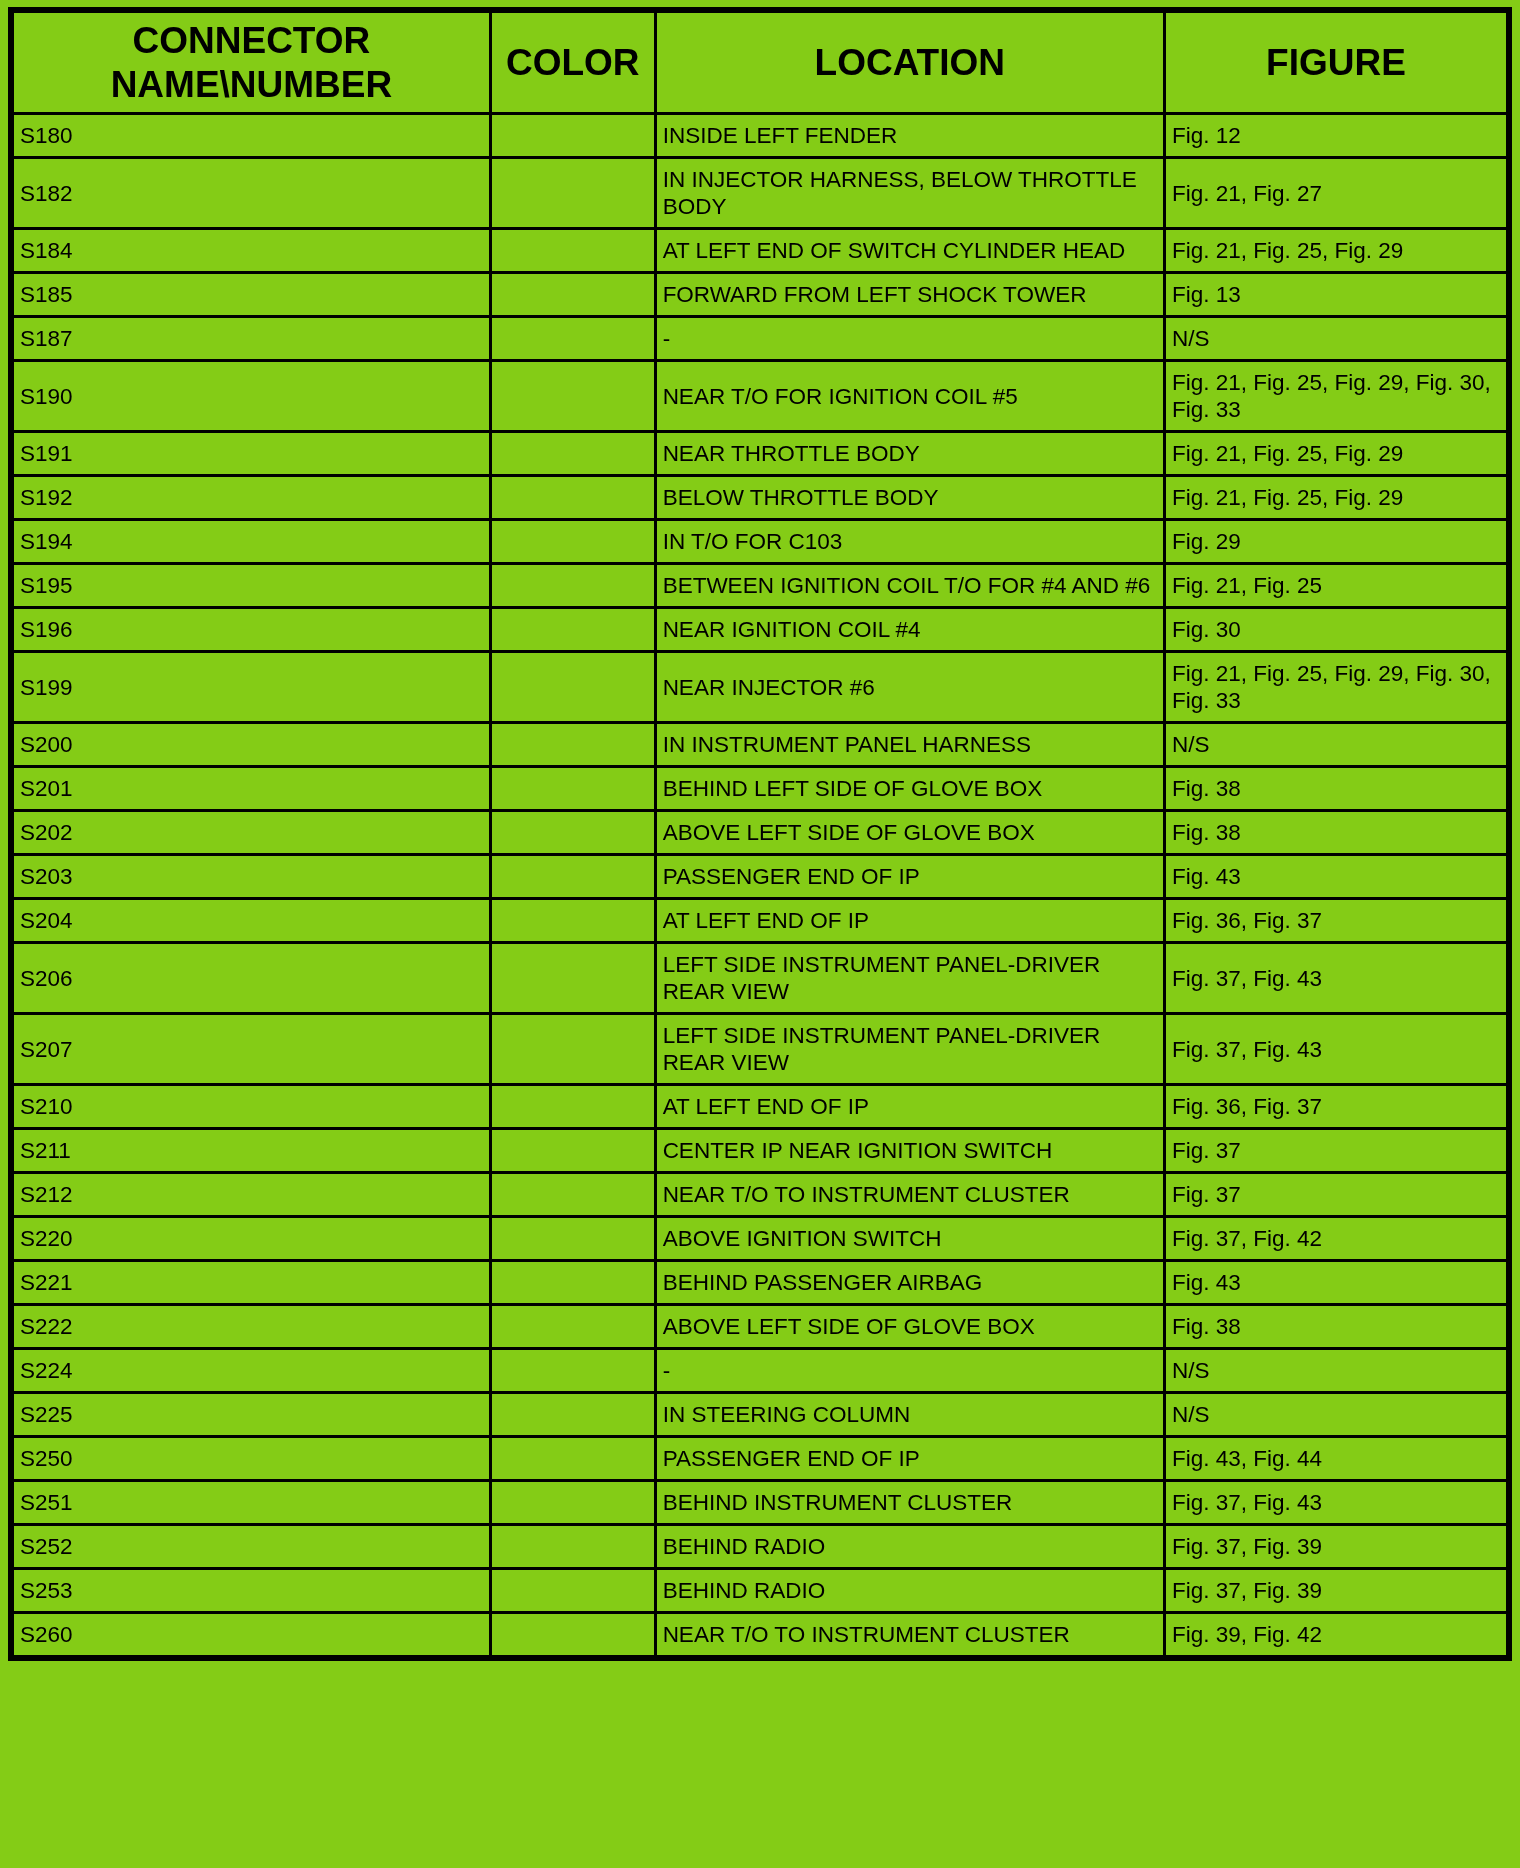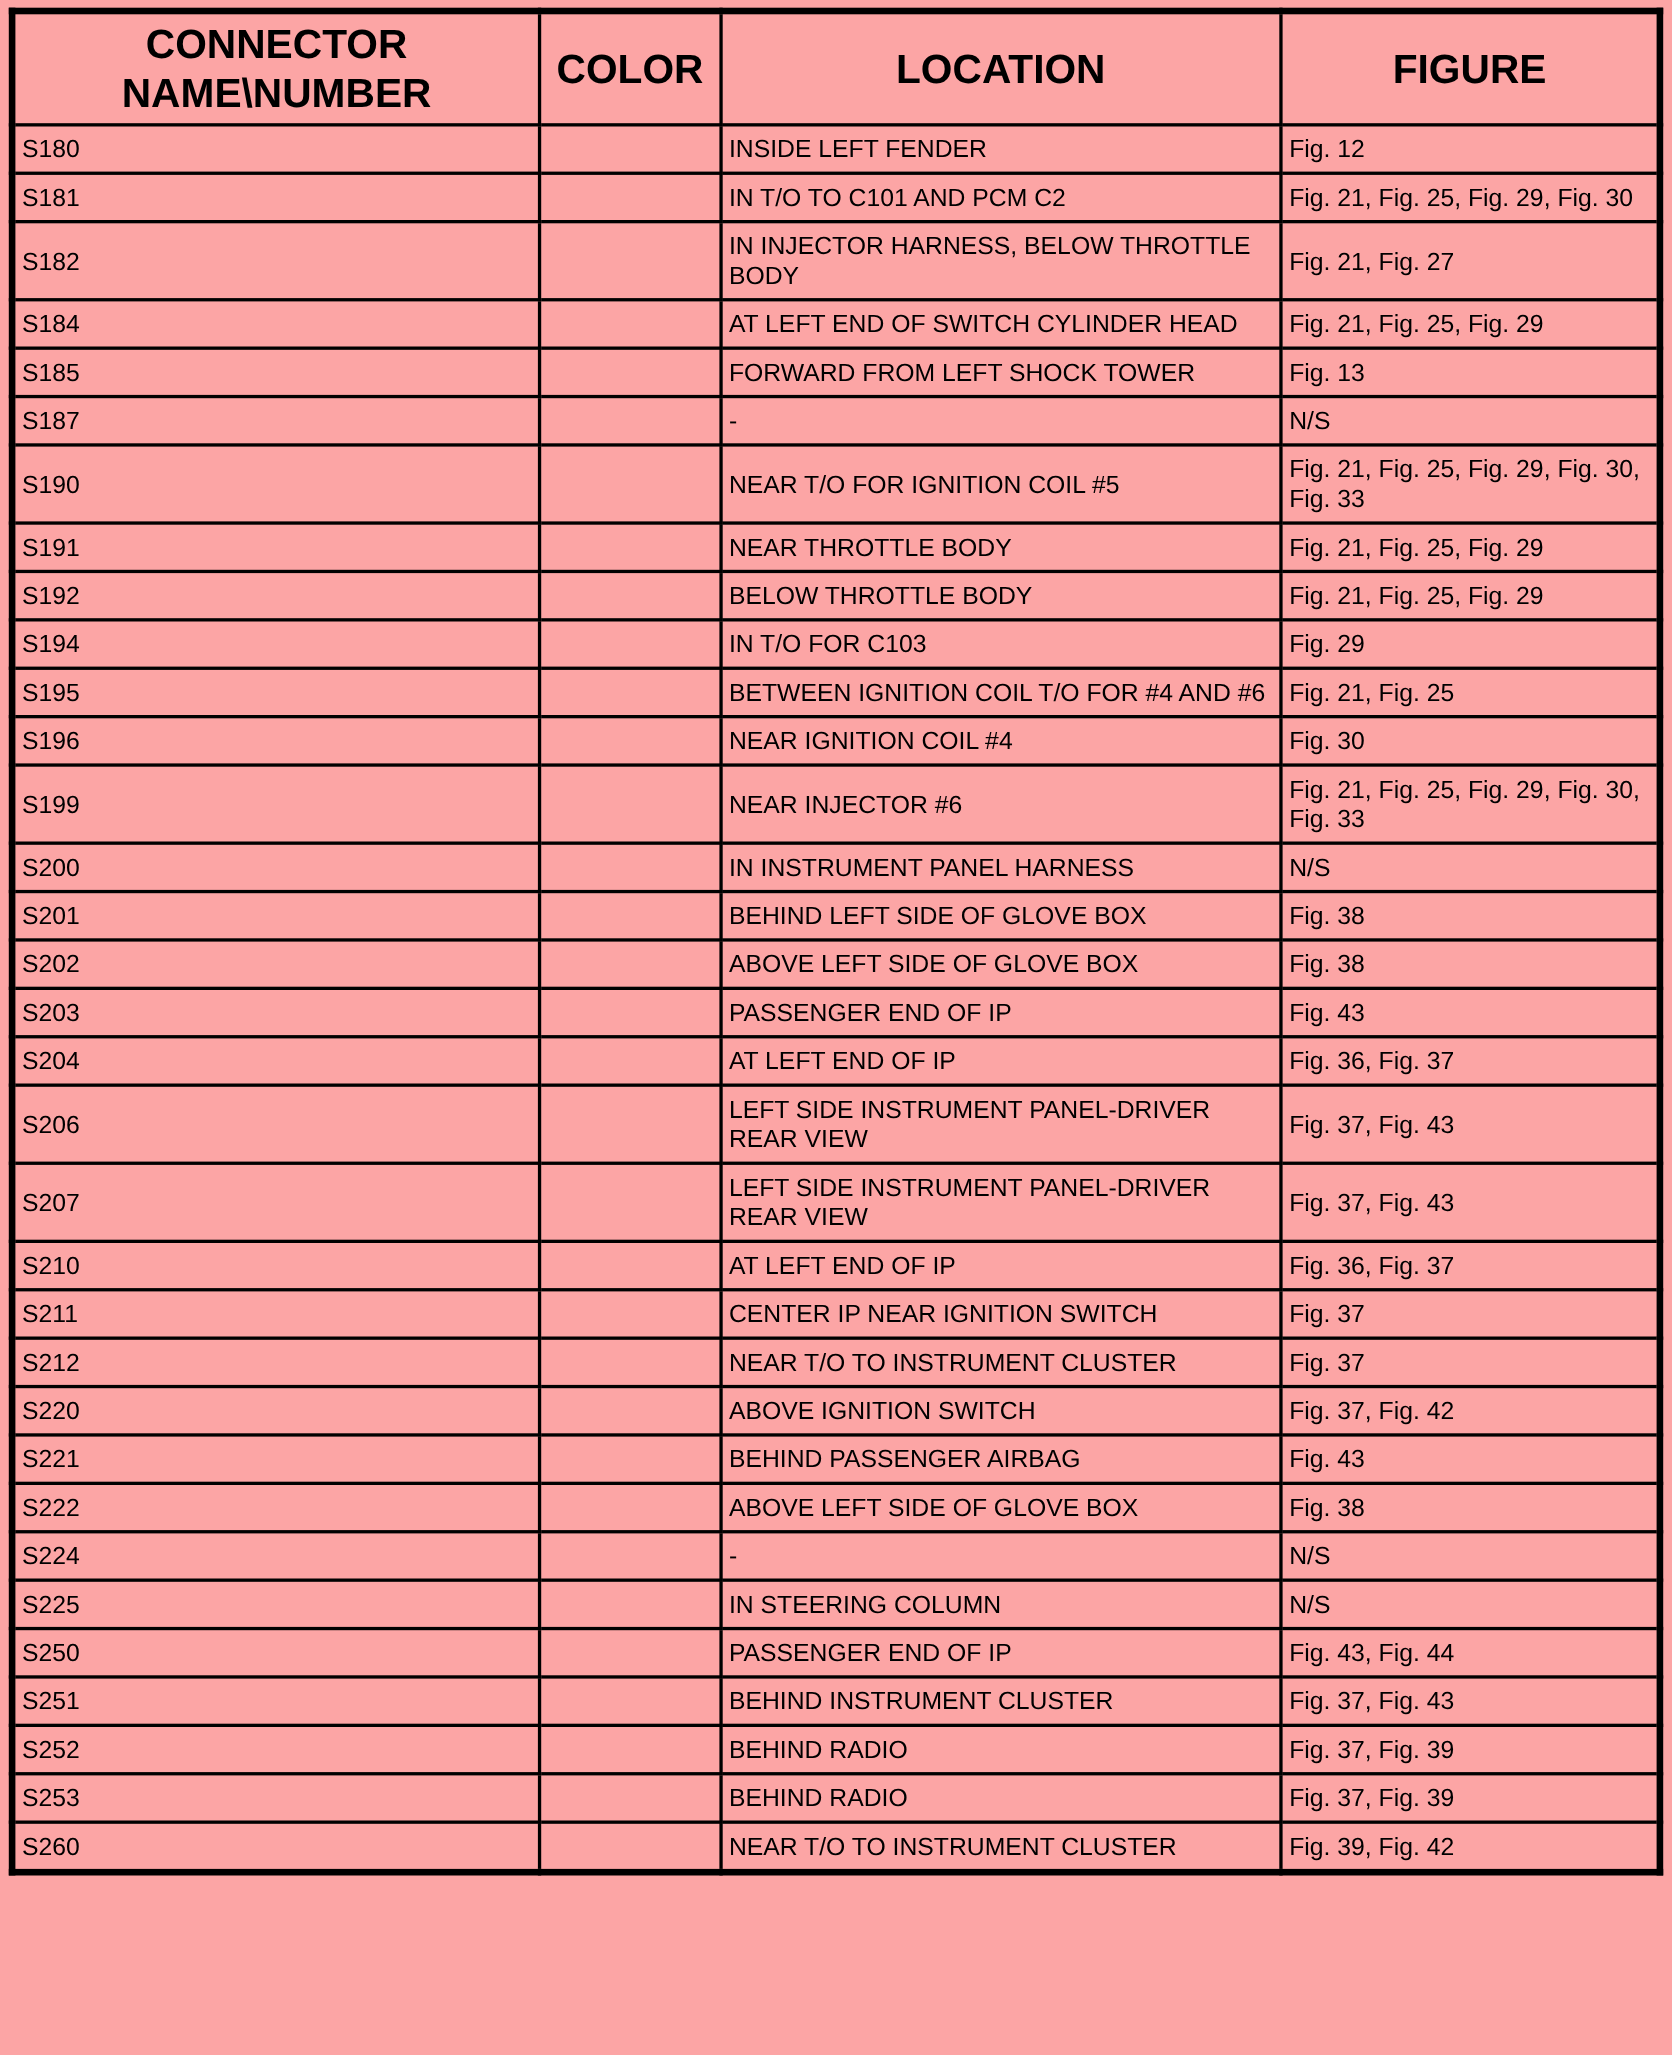--- a/index.html
+++ b/index.html
@@ -7,21 +7,21 @@
     padding: 0;
     background: #ffffff;
     font-family: "Liberation Sans", "DejaVu Sans", sans-serif;
     color: #000000;
   }
   .page {
     width: 1520px;
     min-height: 1868px;
     box-sizing: border-box;
     padding: 7px 8px;
-    background: #fca5a5;
+    background: #84cc16;
   }
   table.conn-table {
     width: 100%;
     border-collapse: collapse;
     border: 6px solid #000000;
     table-layout: fixed;
   }
   table.conn-table th,
   table.conn-table td {
     border: 3px solid #000000;
@@ -73,26 +73,20 @@
     </thead>
     <tbody>
 
     <tr>
           <td>S180</td>
           <td></td>
           <td>INSIDE LEFT FENDER</td>
           <td class="fig">Fig. 12</td>
         </tr>
         <tr>
-          <td>S181</td>
-          <td></td>
-          <td>IN T/O TO C101 AND PCM C2</td>
-          <td class="fig">Fig. 21, Fig. 25, Fig. 29, Fig. 30</td>
-        </tr>
-        <tr>
           <td>S182</td>
           <td></td>
           <td>IN INJECTOR HARNESS, BELOW THROTTLE BODY</td>
           <td class="fig">Fig. 21, Fig. 27</td>
         </tr>
         <tr>
           <td>S184</td>
           <td></td>
           <td>AT LEFT END OF SWITCH CYLINDER HEAD</td>
           <td class="fig">Fig. 21, Fig. 25, Fig. 29</td>

